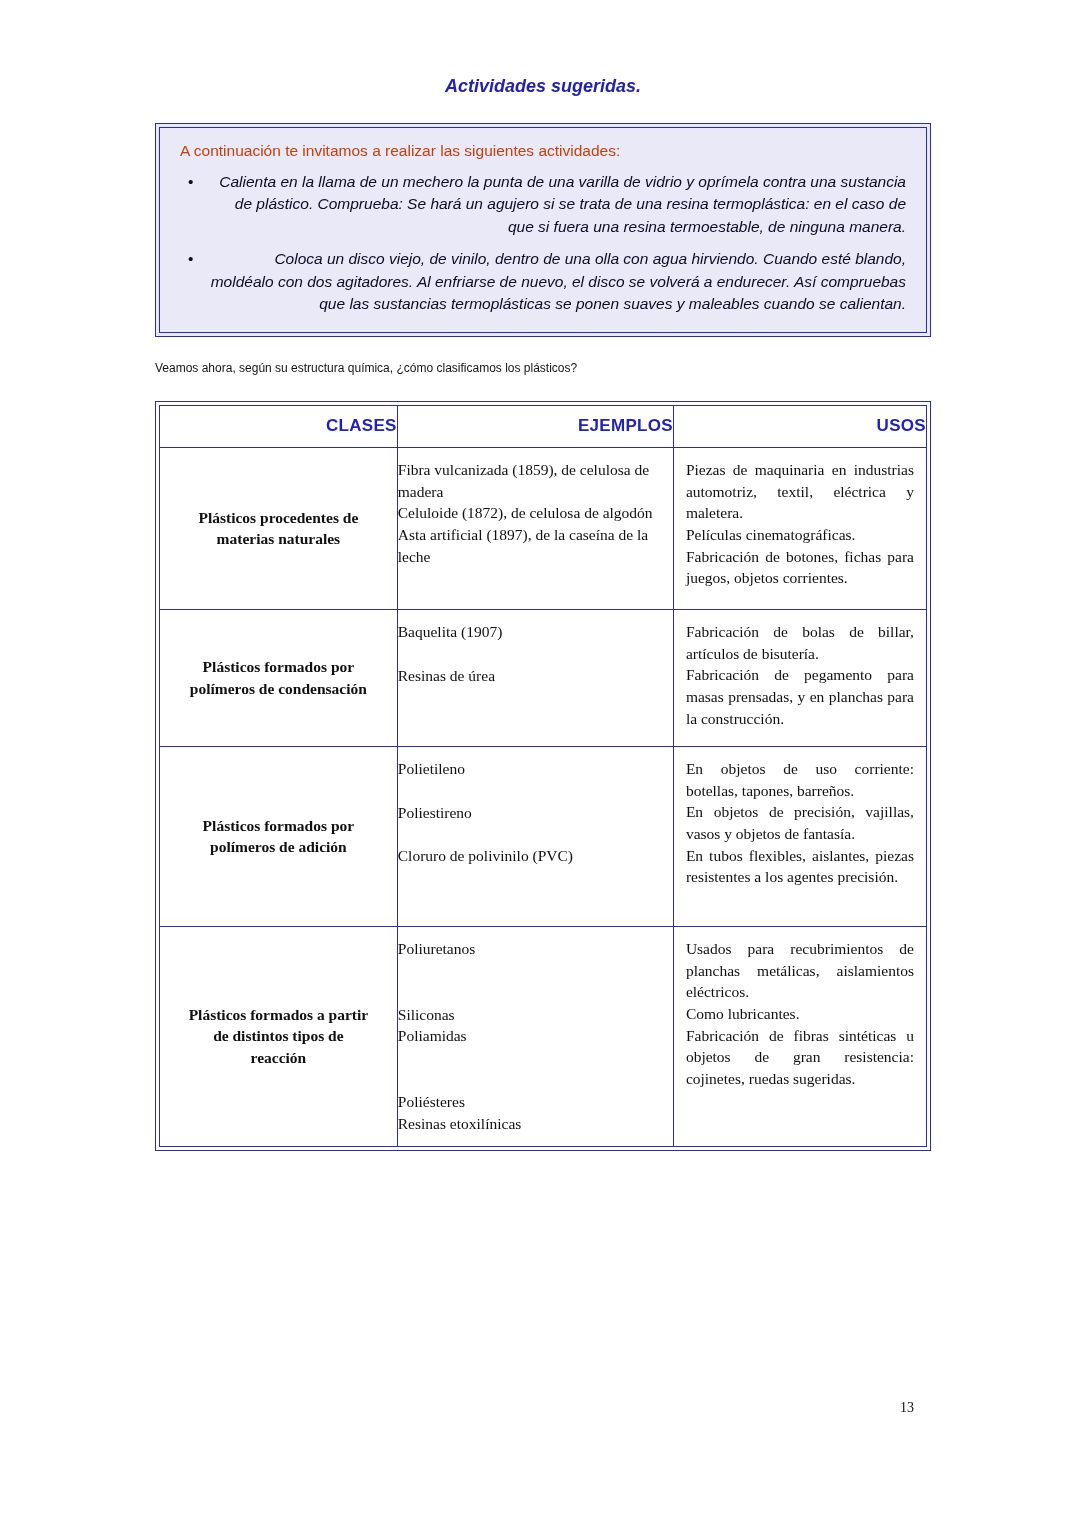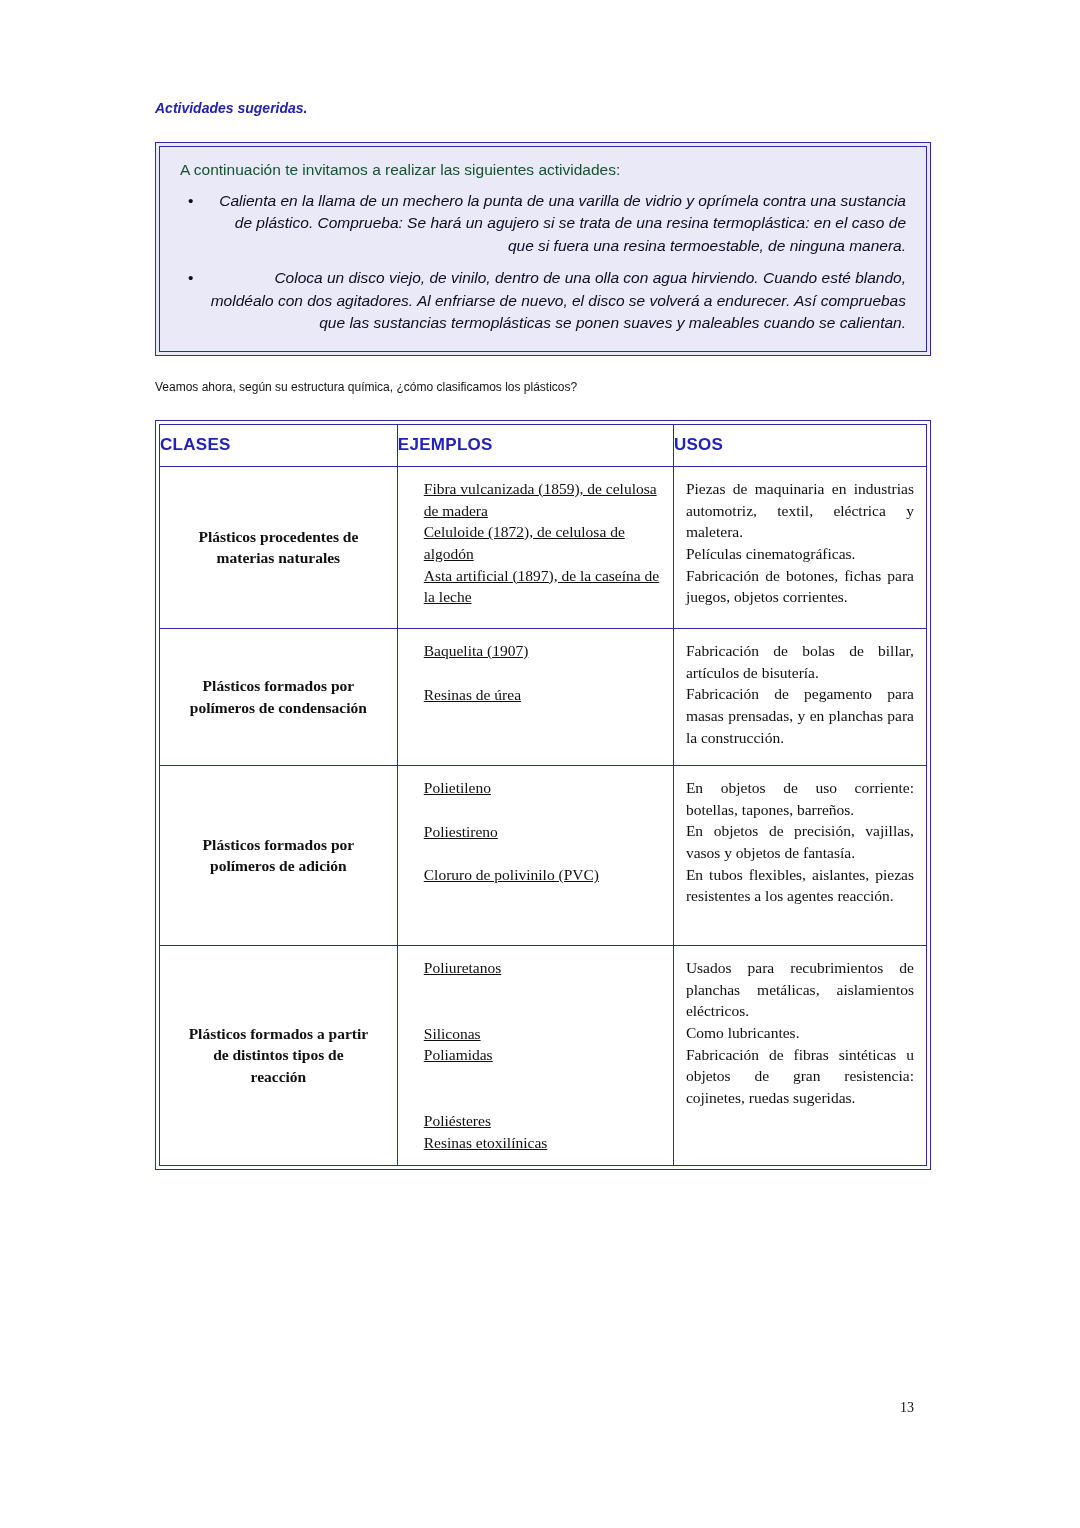--- a/index.html
+++ b/index.html
@@ -12,40 +12,41 @@
     color: #111118;
     overflow: hidden;
   }
   .content {
     position: absolute;
     left: 155px;
     top: 0;
     width: 776px;
   }
   .doc-title {
-    margin-top: 100px;
-    font-size: 14px;
+    margin-top: 76px;
+    font-size: 18px;
     font-weight: bold;
     font-style: italic;
     color: #2222aa;
+    text-align: center;
   }
   .activities-outer {
     margin-top: 26px;
     border: 1px solid #2b2bab;
     background: #e9e9f8;
     padding: 3px;
   }
   .activities-inner {
     border: 1px solid #2b2bab;
     background: #e9e9f8;
     padding: 14px 20px 16px 20px;
   }
   .activities-intro {
     font-size: 15.5px;
-    color: #14532d;
+    color: #c2410c;
     margin-bottom: 11px;
   }
   .activities-list { list-style: none; }
   .activities-list li {
     position: relative;
     padding-left: 30px;
     font-style: italic;
     font-size: 15.5px;
     line-height: 1.45;
     color: #0d0d22;
@@ -74,21 +75,21 @@
     border-collapse: collapse;
     width: 100%;
     table-layout: fixed;
   }
   th, td { border: 1px solid #2b2bab; }
   col.c1 { width: 31%; }
   col.c2 { width: 36%; }
   col.c3 { width: 33%; }
   thead th {
     height: 42px;
-    text-align: left;
+    text-align: right;
     vertical-align: middle;
     font-family: "Liberation Sans", sans-serif;
     font-size: 17px;
     font-weight: bold;
     color: #2222bb;
     letter-spacing: 0.3px;
   }
   tbody td {
     font-family: "Liberation Serif", serif;
     font-size: 15.5px;
@@ -96,21 +97,21 @@
     vertical-align: top;
     padding: 11px 12px;
     color: #101010;
   }
   td.clase-cell {
     vertical-align: middle;
     text-align: center;
     font-weight: bold;
     padding: 20px 26px;
   }
-  td.ejemplos-cell { padding-left: 26px; text-decoration: underline; }
+  td.ejemplos-cell { padding-left: 0; }
   .ejemplo-group + .ejemplo-group { margin-top: 22px; }
   tbody tr:nth-child(4) .ejemplo-group + .ejemplo-group { margin-top: 44px; }
   td.usos-cell .uso-line { text-align: justify; }
   tbody tr:nth-child(1) { height: 162px; }
   tbody tr:nth-child(2) { height: 137px; }
   tbody tr:nth-child(3) { height: 180px; }
   tbody tr:nth-child(4) { height: 220px; }
   .page-number {
     position: absolute;
     left: 900px;
@@ -193,21 +194,21 @@
               <div class="ejemplo-group">
                 <div class="ejemplo-line">Poliestireno</div>
               </div>
               <div class="ejemplo-group">
                 <div class="ejemplo-line">Cloruro de polivinilo (PVC)</div>
               </div>
             </td>
             <td class="usos-cell">
               <div class="uso-line">En objetos de uso corriente: botellas, tapones, barreños.</div>
               <div class="uso-line">En objetos de precisión, vajillas, vasos y objetos de fantasía.</div>
-              <div class="uso-line">En tubos flexibles, aislantes, piezas resistentes a los agentes reacción.</div>
+              <div class="uso-line">En tubos flexibles, aislantes, piezas resistentes a los agentes precisión.</div>
             </td>
           </tr>
           <tr>
             <td class="clase-cell">Plásticos formados a partir de distintos tipos de reacción</td>
             <td class="ejemplos-cell">
               <div class="ejemplo-group">
                 <div class="ejemplo-line">Poliuretanos</div>
               </div>
               <div class="ejemplo-group">
                 <div class="ejemplo-line">Siliconas</div>

